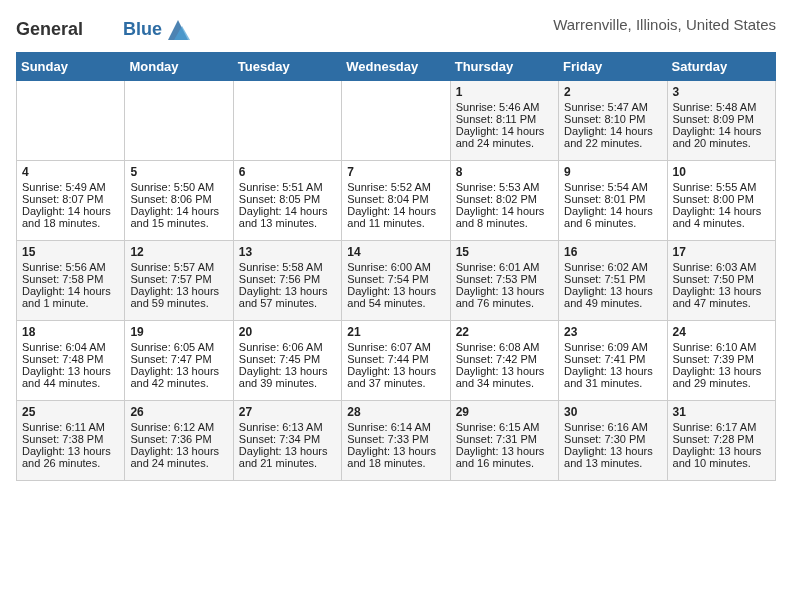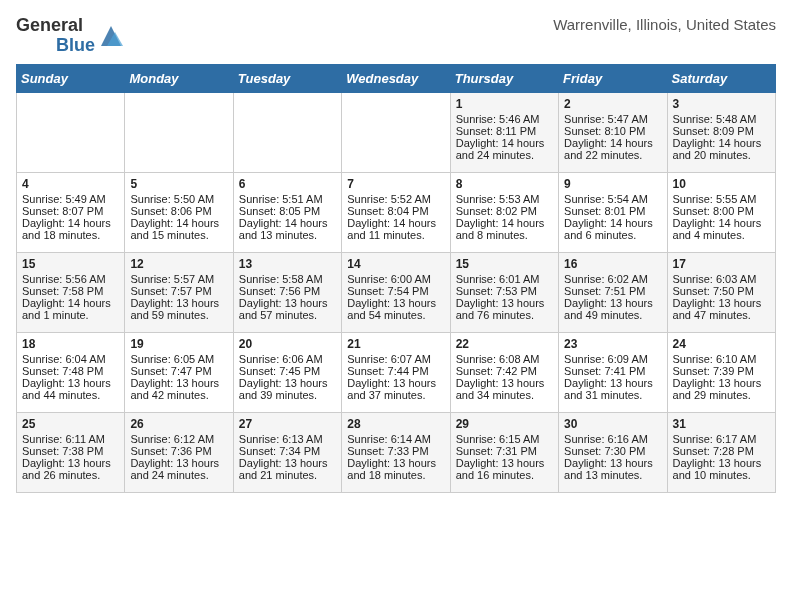--- a/index.html
+++ b/index.html
@@ -15,21 +15,21 @@
       justify-content: space-between;
       align-items: flex-start;
       margin-bottom: 8px;
     }
     .logo {
       display: flex;
       align-items: center;
     }
     .logo-text {
       display: flex;
-      flex-direction: column;
+      flex-direction: row;
       line-height: 1.1;
     }
     .logo-general {
       font-size: 18px;
       font-weight: bold;
       color: #333;
     }
     .logo-blue {
       font-size: 18px;
       font-weight: bold;
@@ -55,21 +55,20 @@
       color: #555;
     }
     table {
       width: 100%;
       border-collapse: collapse;
       table-layout: fixed;
     }
     thead tr {
       background-color: #2e6da4;
       color: #fff;
-      font-style: italic;
     }
     thead th {
       padding: 6px 4px;
       font-size: 13px;
       font-weight: bold;
       border: 1px solid #2e6da4;
       text-align: left;
     }
     tbody tr {
       vertical-align: top;

